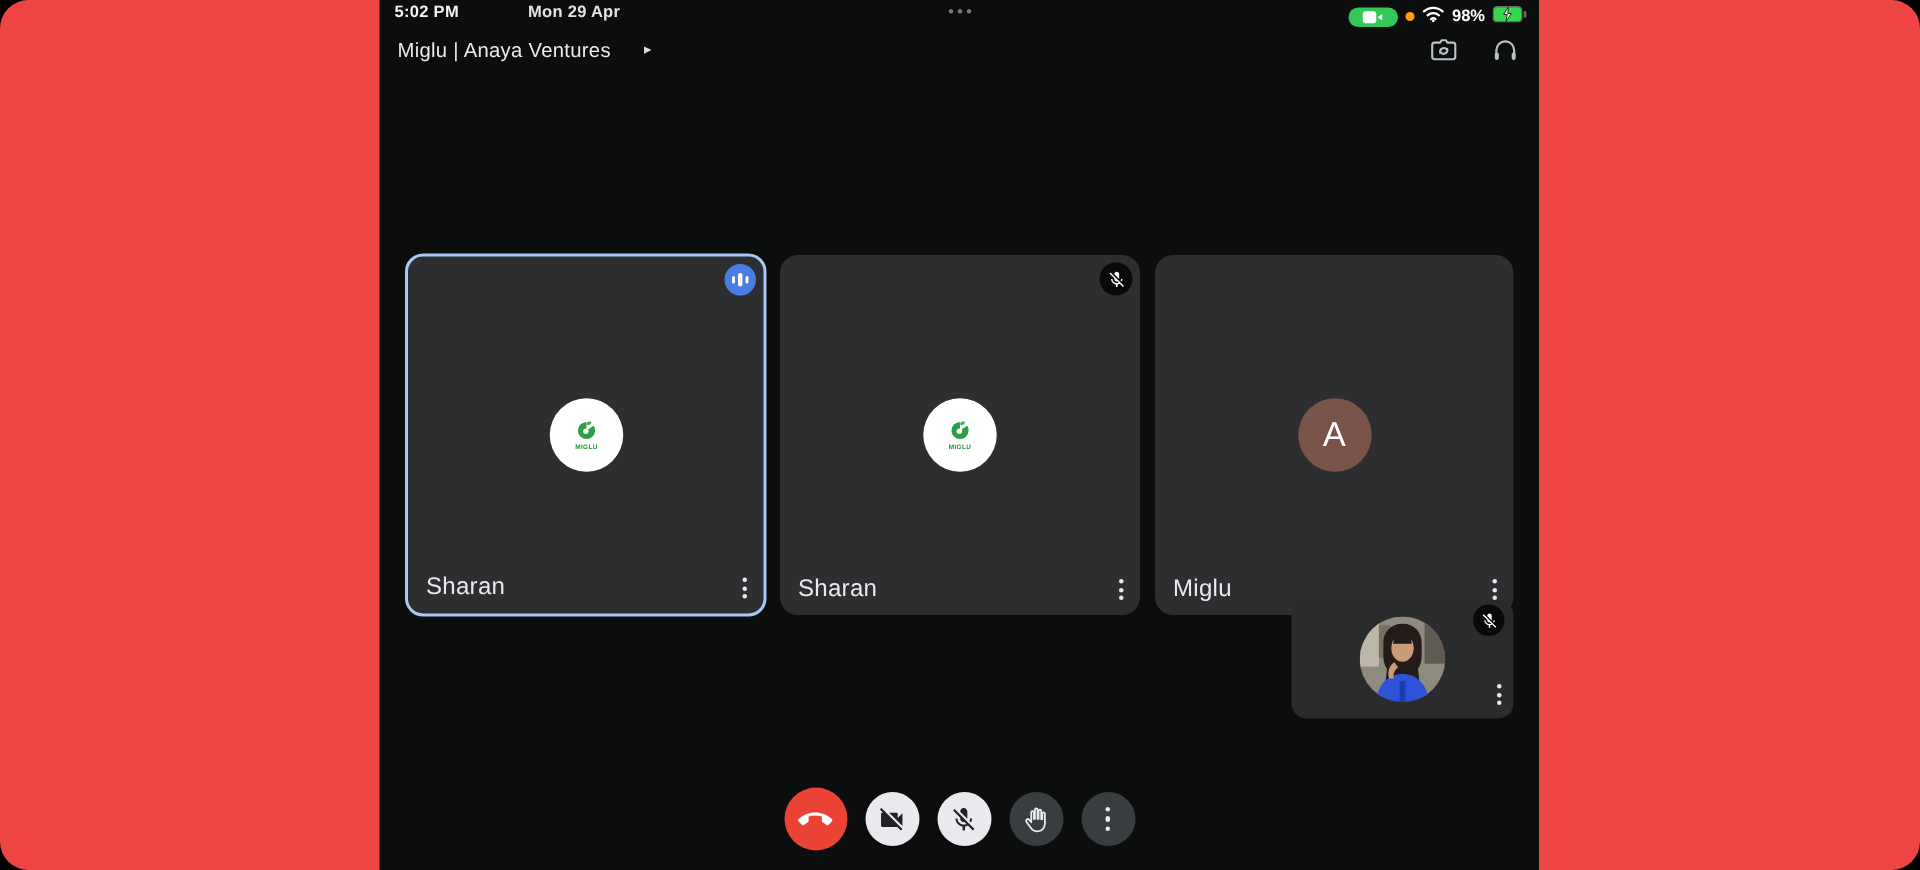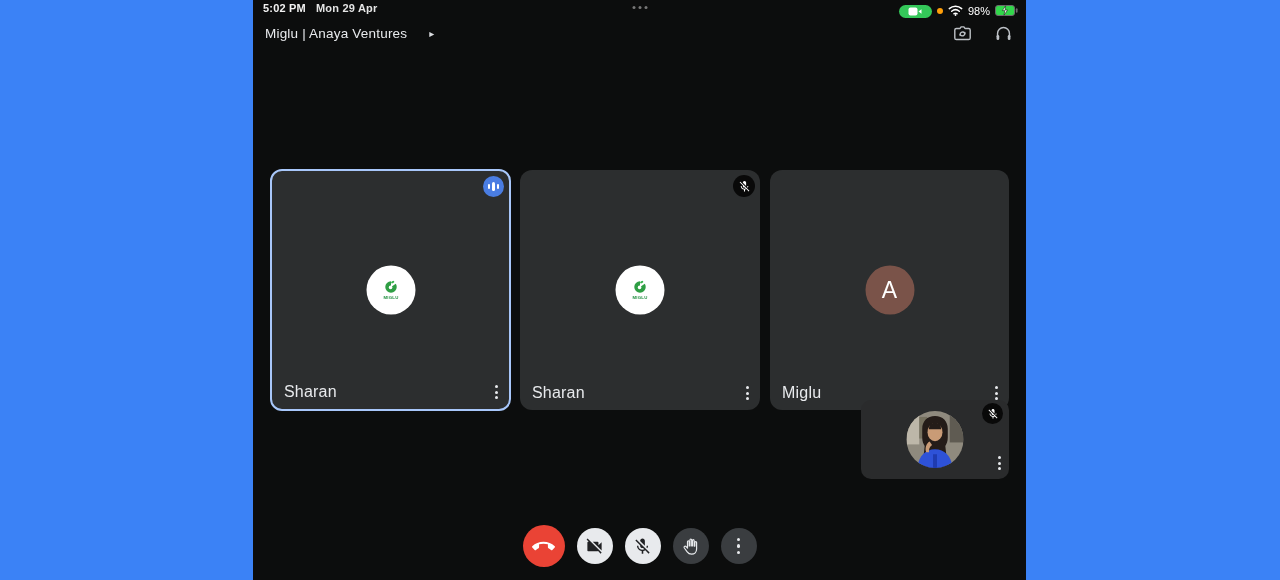--- a/index.html
+++ b/index.html
@@ -1,30 +1,30 @@
 <!DOCTYPE html>
 <html><head>
 <meta charset="utf-8">
 <style>
   * { margin:0; padding:0; box-sizing:border-box; }
   body { background:#000; font-family:"Liberation Sans", sans-serif; width:1280px; height:580px; overflow:hidden; }
-  .stage { position:relative; width:1280px; height:580px; background:#3b82f6; overflow:hidden; }
+  .stage { position:relative; width:1280px; height:580px; background:#ef4444; overflow:hidden;border-radius:19px; }
   .screen { position:absolute; left:253px; top:0; width:773px; height:580px; background:#0c0d0d; }
 
   
   .status-bar { position:absolute; top:0; left:0; right:0; height:17px; }
   .status-left { position:absolute; left:10px; top:2px; display:flex; gap:10px; align-items:baseline; }
   .status-time { color:#f2f2f2; font-size:11px; font-weight:700; letter-spacing:.2px; }
-  .status-date { color:#e4e4e4; font-size:11px; font-weight:700; letter-spacing:.2px; }
+  .status-date { color:#e4e4e4; font-size:11px; font-weight:700; letter-spacing:.2px;margin-left:36px; }
   .mt-dots { position:absolute; left:50%; top:6px; transform:translateX(-50%); display:flex; gap:3px; }
   .mt-dots i { width:3px; height:3px; border-radius:50%; background:#777; }
   .status-right { position:absolute; right:8px; top:2px; display:flex; align-items:center; gap:5px; }
   .rec-pill { width:33px; height:13px; border-radius:7px; background:#34c759; display:flex; align-items:center; justify-content:center; }
   .mic-dot { width:6px; height:6px; border-radius:50%; background:#ff9f0a; }
-  .batt-pct { color:#fff; font-size:11px; font-weight:400; }
+  .batt-pct { color:#fff; font-size:11px; font-weight:700; }
 
   
   .meet-title { position:absolute; left:12px; top:26px; display:flex; align-items:center; gap:22px; cursor:default; }
   .meet-title-text { color:#e8eaed; font-size:13.5px; letter-spacing:.2px; }
   .meet-title-arrow { color:#dadce0; font-size:10px; line-height:1; }
   .topbar-icons { position:absolute; right:12px; top:23px; display:flex; gap:20px; align-items:center; }
   .topbar-icons .icn { width:21px; height:21px; display:flex; align-items:center; justify-content:center; color:#bdc1c6; }
 
   
   .tile { position:absolute; background:#2c2e2f; border-radius:12px; }

